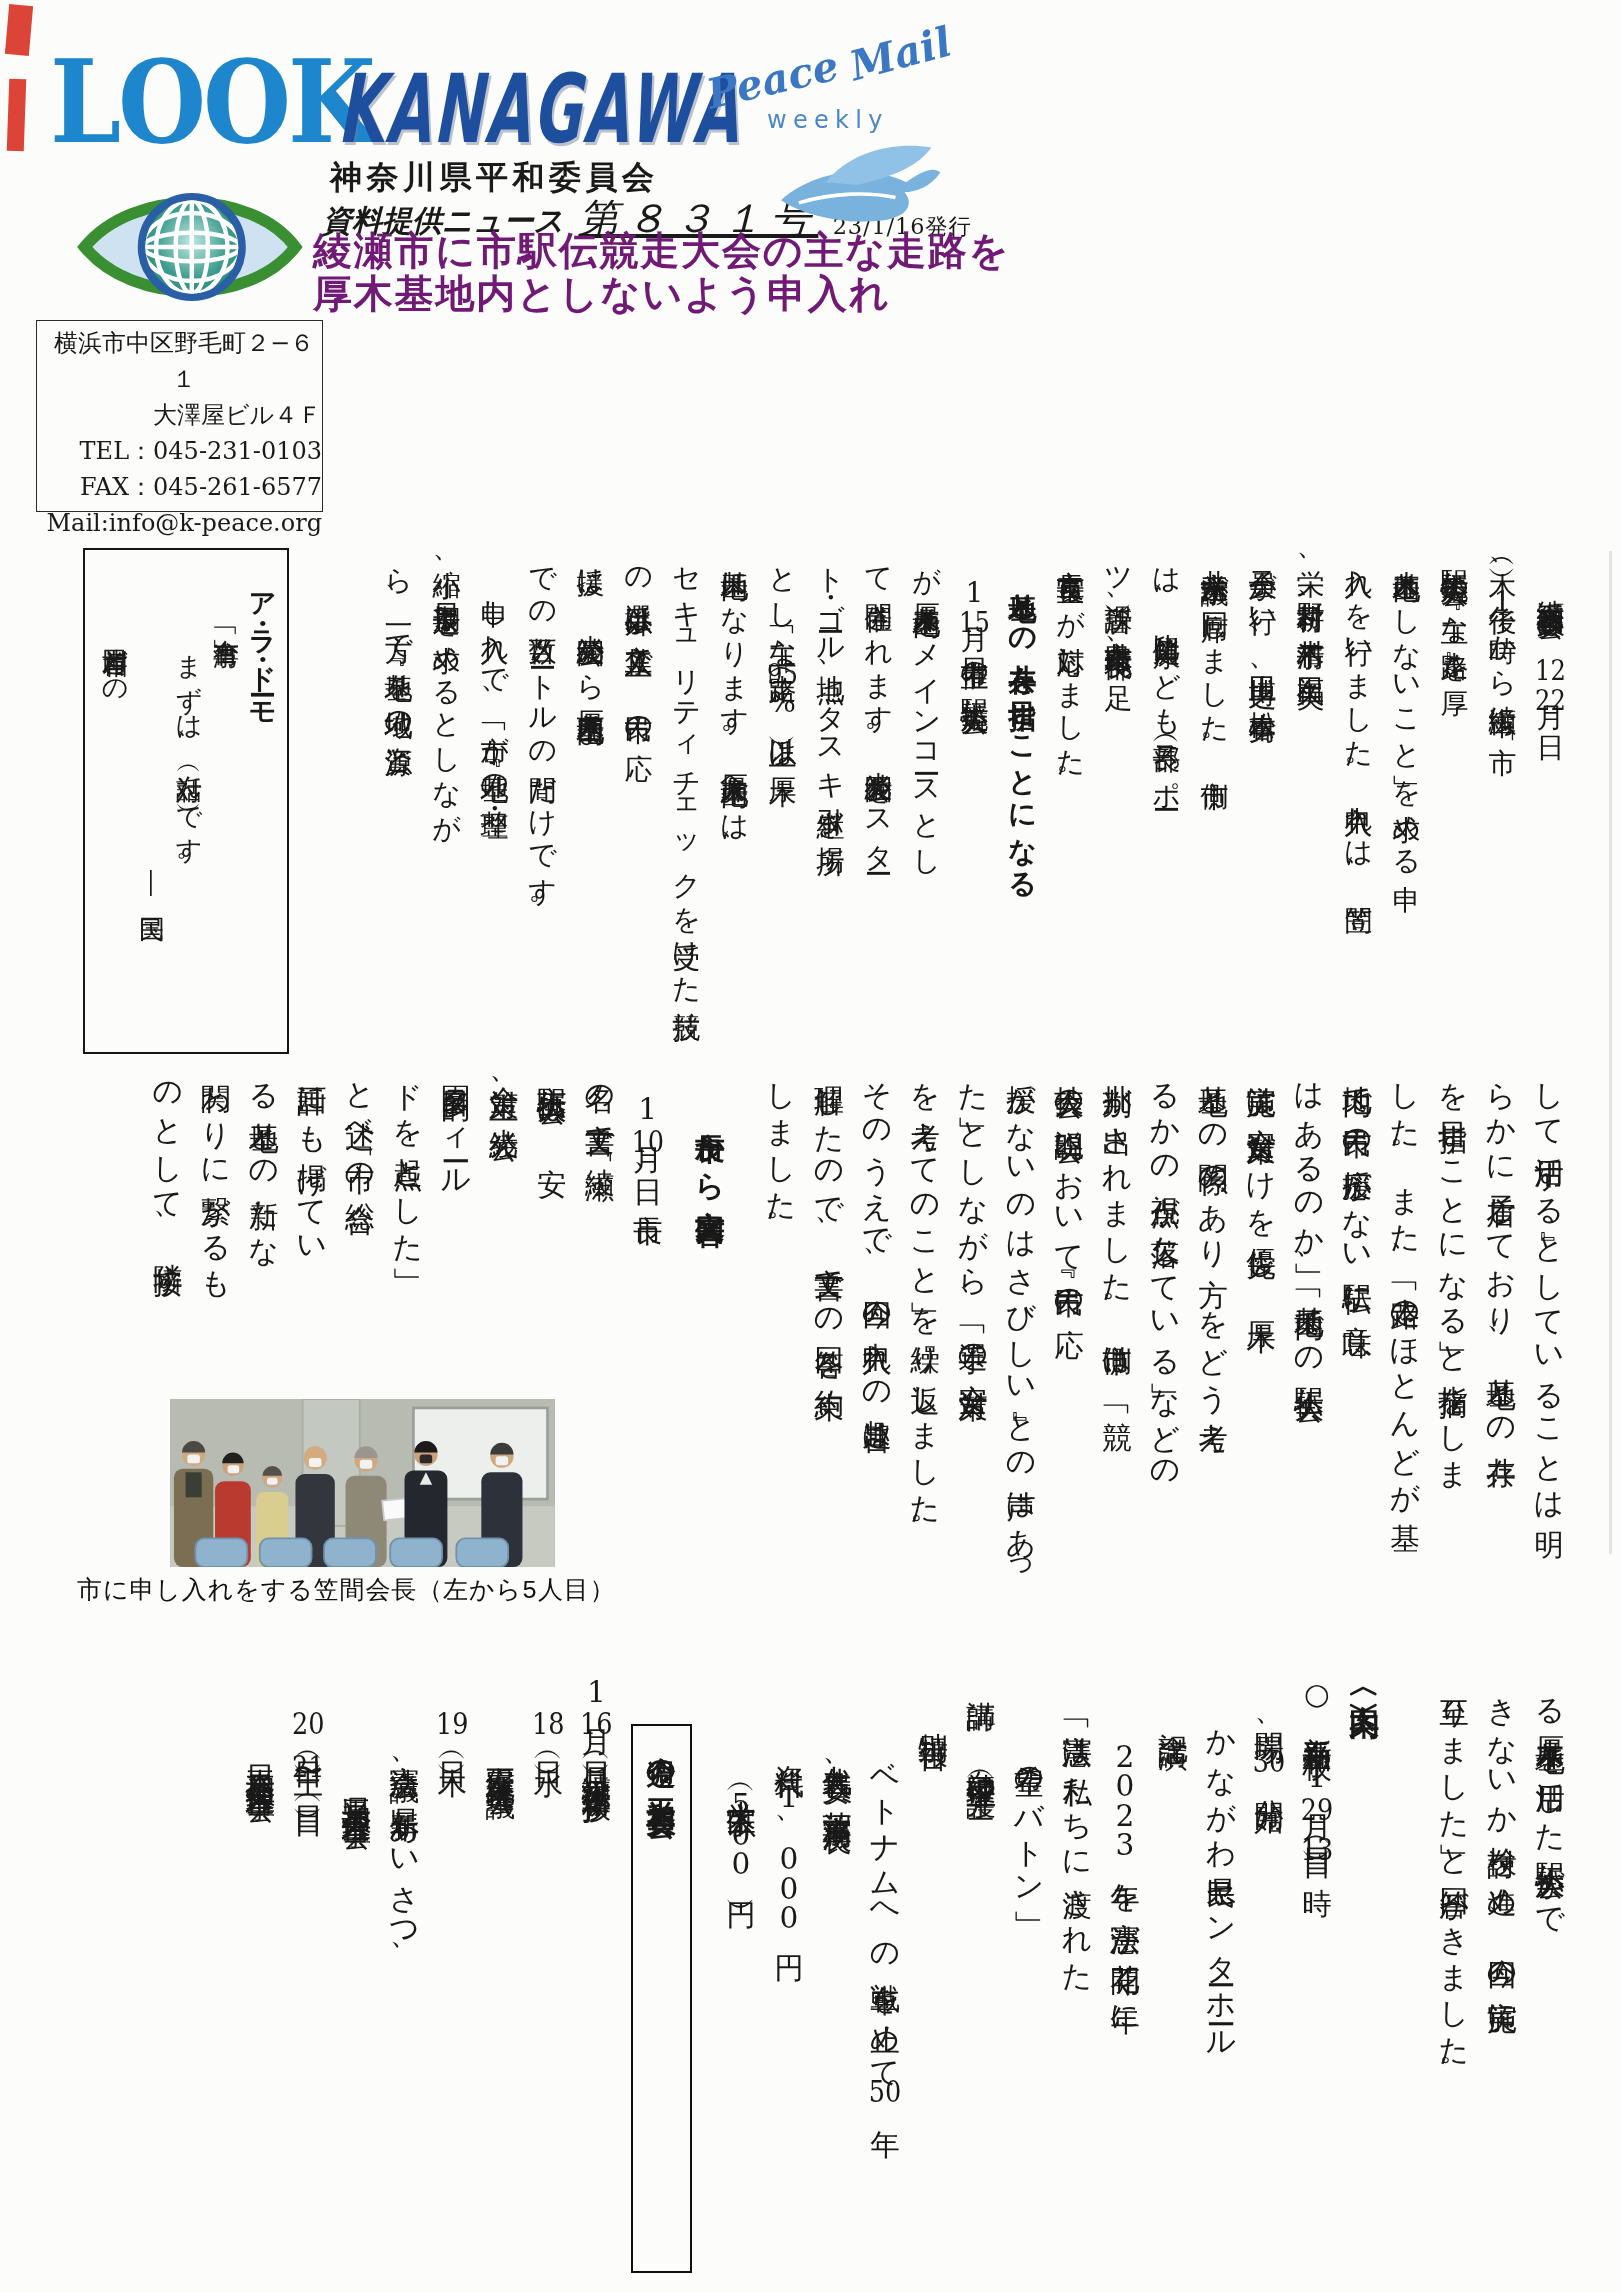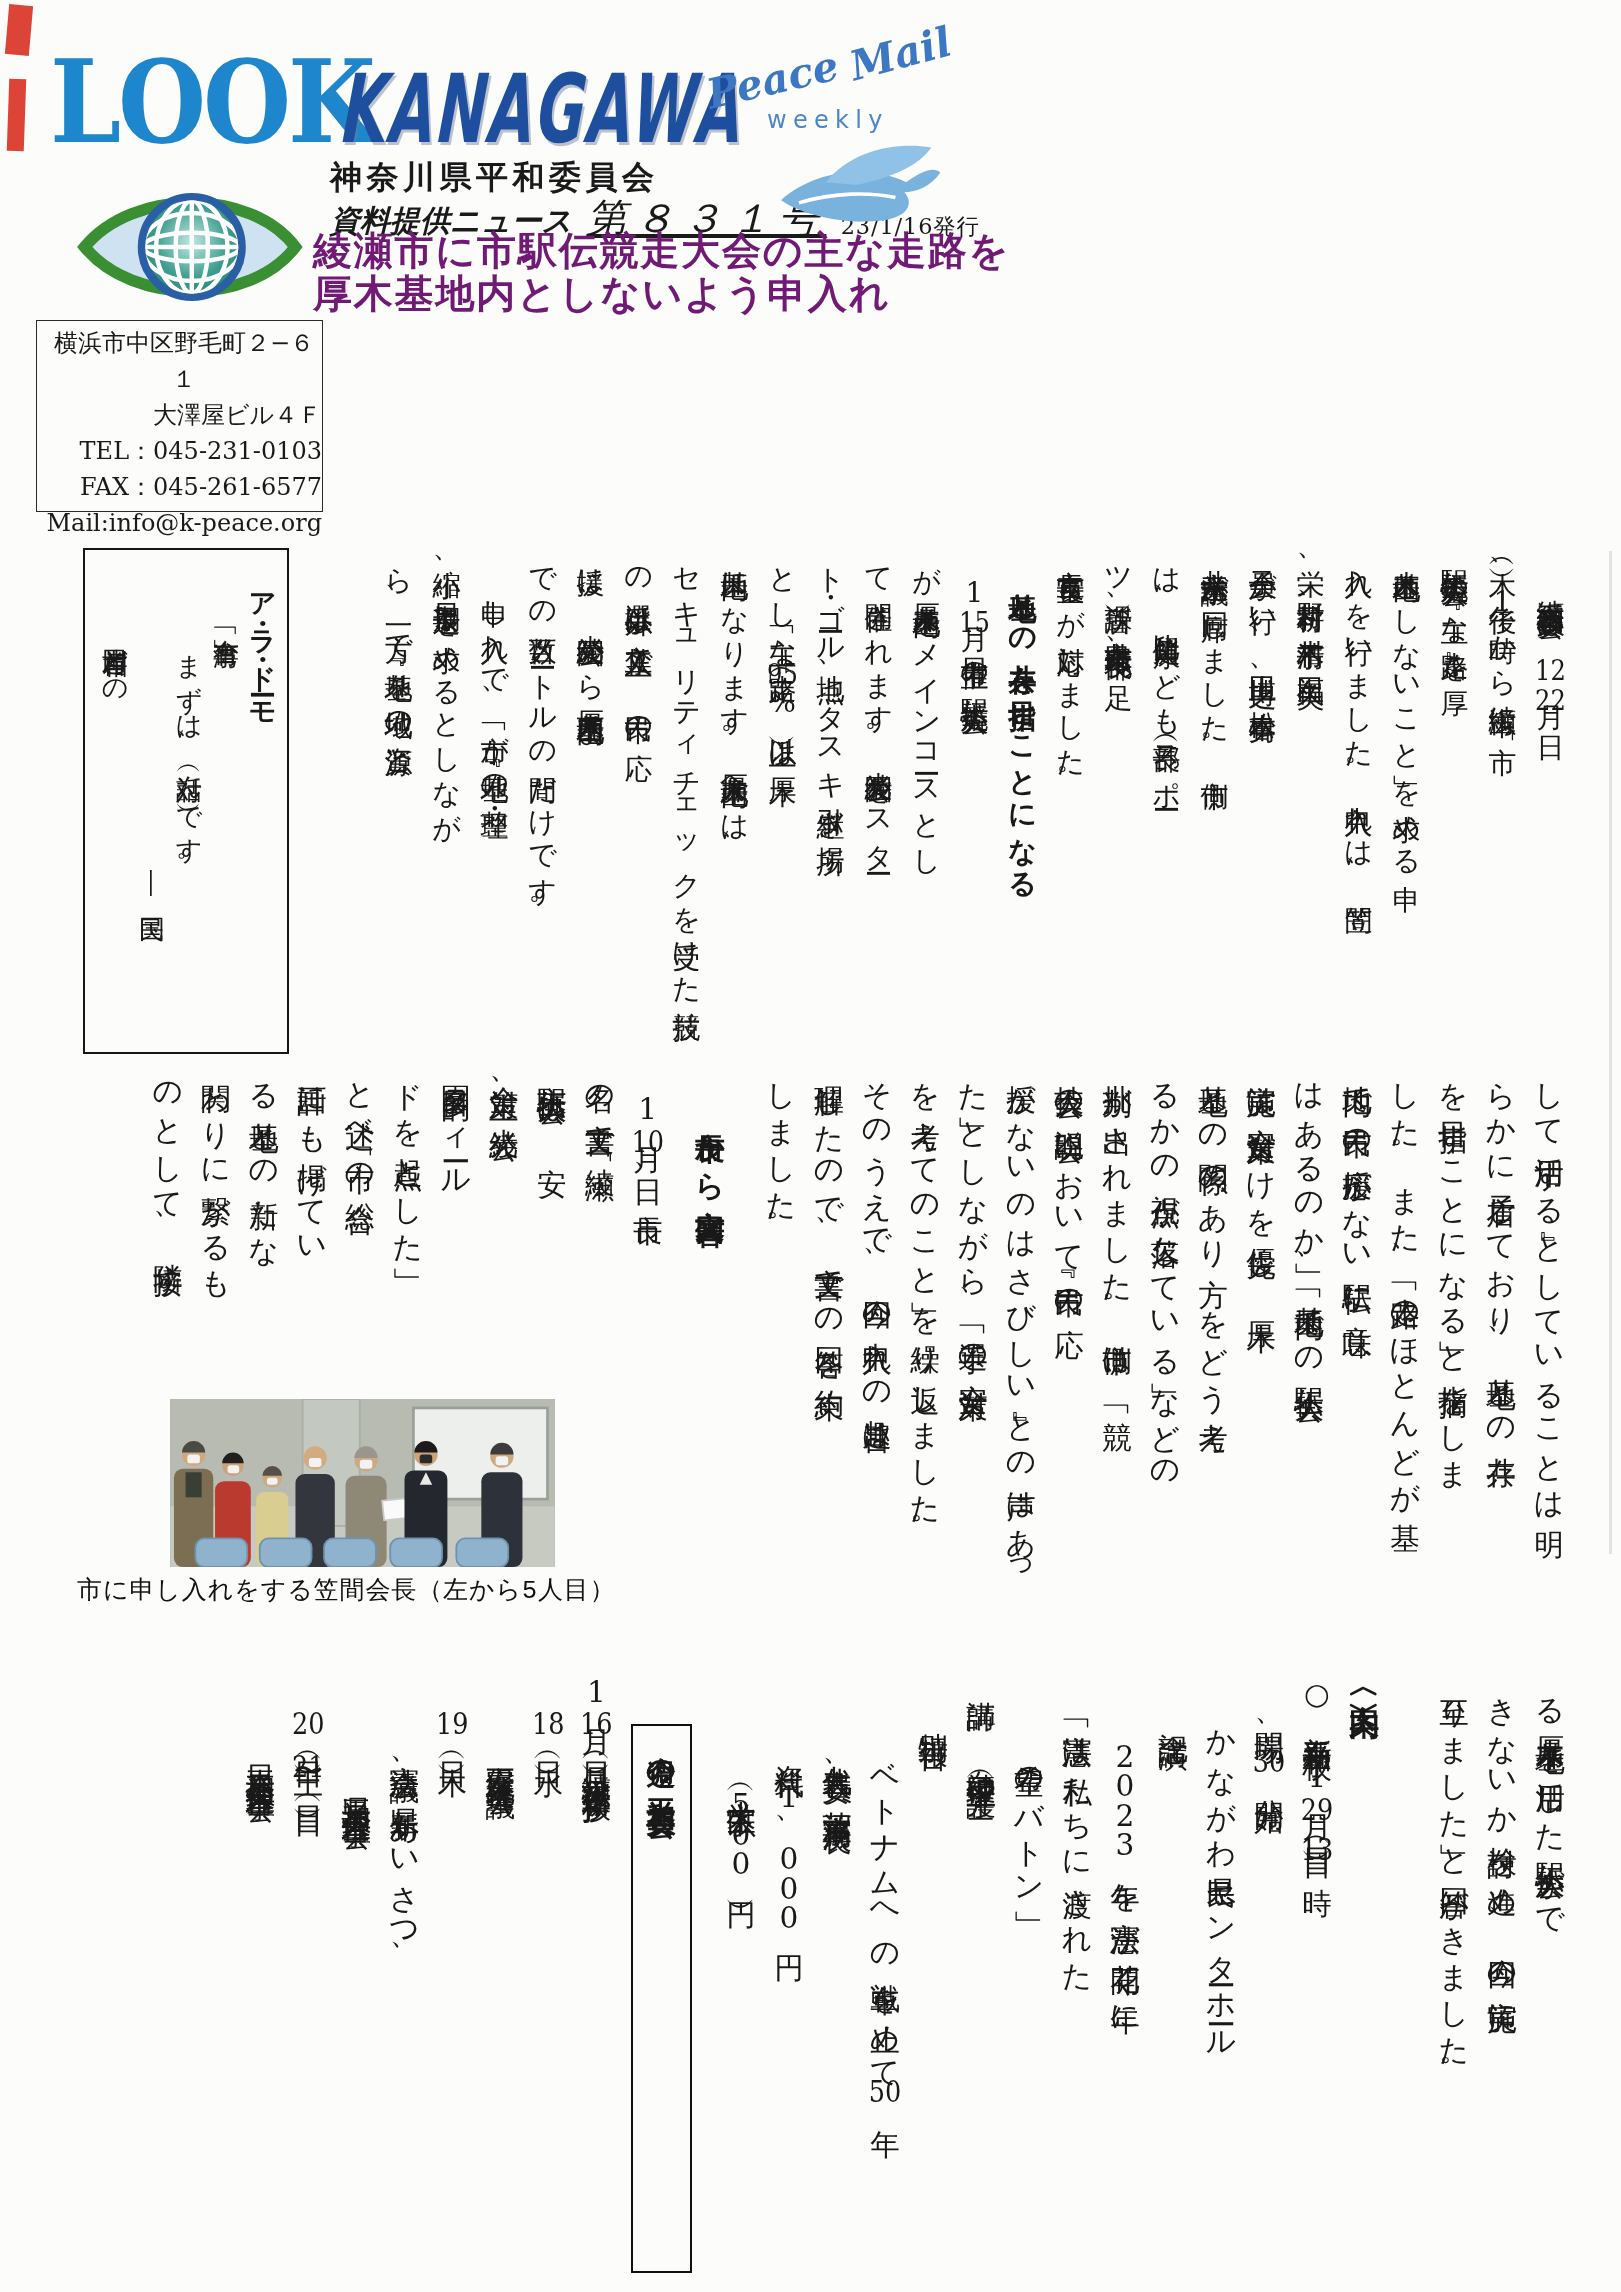--- a/index.html
+++ b/index.html
@@ -13,21 +13,21 @@
   .look{left:50px;top:39px;font-family:"DejaVu Serif","Liberation Serif",serif;
         font-weight:900;font-size:115px;line-height:1.1;letter-spacing:-3.6px;color:#1e86cc;
         transform:scaleX(.88);transform-origin:left top;}
   .eye-svg{left:77px;top:172px;}
   .kanagawa{left:347px;top:52px;font-family:"DejaVu Sans","Liberation Sans",sans-serif;
         font-weight:bold;font-style:italic;font-size:95px;line-height:1.2;color:#1d4f9e;
         letter-spacing:3.6px;transform:scaleX(.62) skewX(-6deg);transform-origin:left top;
         text-shadow:3.6px 2.7px 0 rgba(110,125,150,.45);}
   .org{left:330px;top:156px;font-family:"DejaVu Sans","Liberation Sans",sans-serif;
         font-weight:bold;font-size:32px;letter-spacing:4.5px;}
-  .newsline{left:322px;top:191px;display:flex;align-items:flex-end;gap:14.3px;margin-left:8px;}
+  .newsline{left:322px;top:191px;display:flex;align-items:flex-end;gap:14.3px;}
   .news-label{font-family:"DejaVu Sans","Liberation Sans",sans-serif;font-weight:bold;
         font-style:italic;font-size:30px;padding-bottom:3.6px;}
   .issue-no{font-style:italic;font-size:40px;letter-spacing:8px;text-decoration:underline;}
   .issue-date{font-size:22.4px;padding-bottom:3.6px;letter-spacing:0.9px;}
   .headline{left:313px;top:229px;font-family:"DejaVu Sans","Liberation Sans",sans-serif;
         font-weight:900;font-size:39px;line-height:43px;color:#701a75;letter-spacing:1.8px;}
   .peace{left:706px;top:56px;font-style:italic;font-weight:bold;font-size:41px;color:#3b77c2;
         transform:rotate(-13deg);}
   .mail{left:849px;top:30px;font-style:italic;font-weight:bold;font-size:41px;color:#3b77c2;
         transform:rotate(-15deg);}

